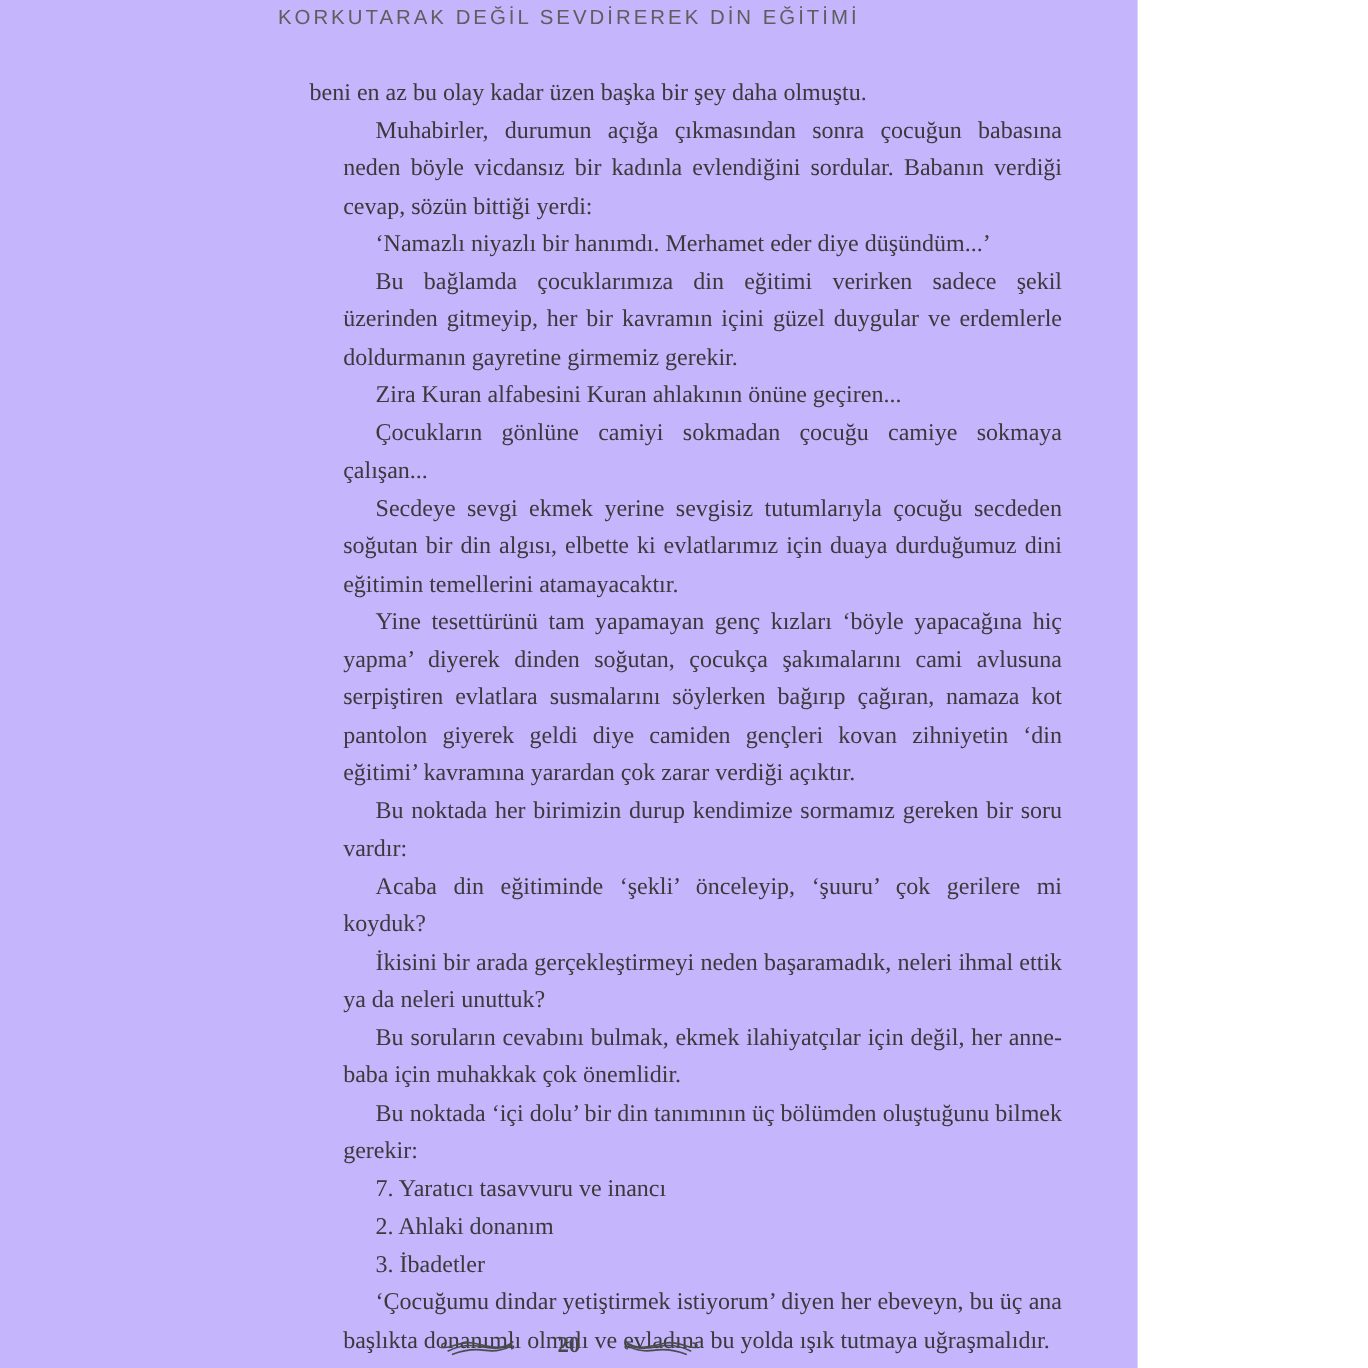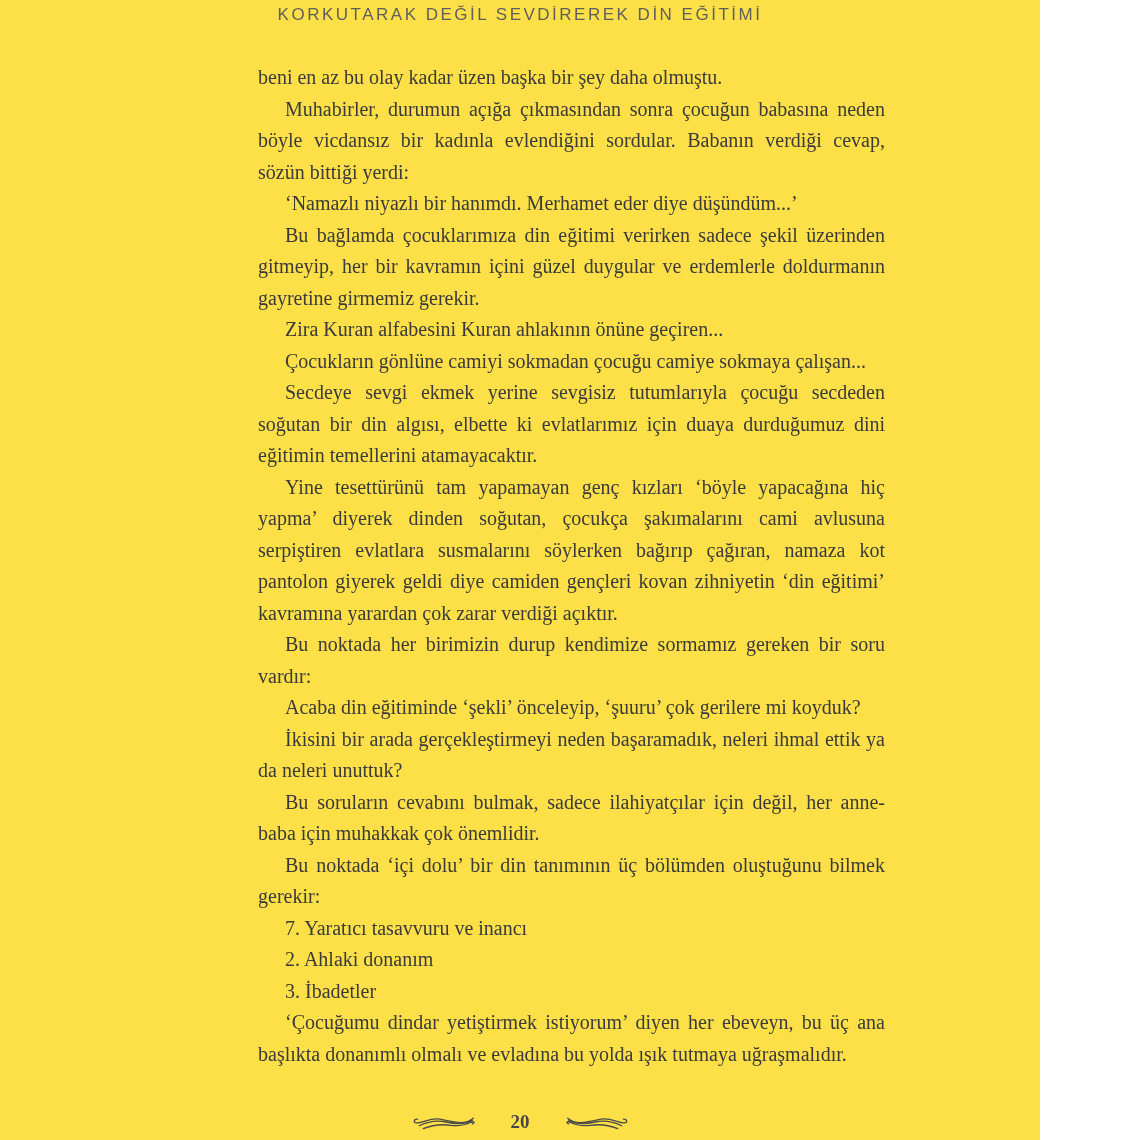--- a/index.html
+++ b/index.html
@@ -2,23 +2,23 @@
 <html><head>
 <meta charset="utf-8">
 <style>
   html, body {
     margin: 0;
     padding: 0;
     background: #ffffff;
   }
   .page {
     position: relative;
-    width: 1040px;
+    width: 948px;
     height: 1140px;
-    background: #fde047;
+    background: #c4b5fd;
     overflow: hidden;
     font-family: "Liberation Serif", serif;
   }
   .running-header {
     position: absolute;
     top: 5px;
     left: 0;
     right: 0;
     text-align: center;
     font-family: "Liberation Sans", sans-serif;
@@ -36,20 +36,21 @@
     line-height: 31.5px;
     color: #3a3a3a;
     text-align: justify;
   }
   .text-block p {
     margin: 0;
     padding: 0;
   }
   .text-block p.indent {
     text-indent: 27px;
+    margin-left: 28px;
   }
   .text-block p.italic {
   }
   .footer {
     position: absolute;
     bottom: 6px;
     left: 0;
     right: 0;
     display: flex;
     justify-content: center;
@@ -88,21 +89,21 @@
       <p class="indent">Muhabirler, durumun açığa çıkmasından sonra çocuğun babasına neden böyle vicdansız bir kadınla evlendiğini sordular. Babanın verdiği cevap, sözün bittiği yerdi:</p>
       <p class="indent italic">‘Namazlı niyazlı bir hanımdı. Merhamet eder diye düşündüm...’</p>
       <p class="indent">Bu bağlamda çocuklarımıza din eğitimi verirken sadece şekil üzerinden gitmeyip, her bir kavramın içini güzel duygular ve erdemlerle doldurmanın gayretine girmemiz gerekir.</p>
       <p class="indent">Zira Kuran alfabesini Kuran ahlakının önüne geçiren...</p>
       <p class="indent">Çocukların gönlüne camiyi sokmadan çocuğu camiye sokmaya çalışan...</p>
       <p class="indent">Secdeye sevgi ekmek yerine sevgisiz tutumlarıyla çocuğu secdeden soğutan bir din algısı, elbette ki evlatlarımız için duaya durduğumuz dini eğitimin temellerini atamayacaktır.</p>
       <p class="indent">Yine tesettürünü tam yapamayan genç kızları ‘böyle yapacağına hiç yapma’ diyerek dinden soğutan, çocukça şakımalarını cami avlusuna serpiştiren evlatlara susmalarını söylerken bağırıp çağıran, namaza kot pantolon giyerek geldi diye camiden gençleri kovan zihniyetin ‘din eğitimi’ kavramına yarardan çok zarar verdiği açıktır.</p>
       <p class="indent">Bu noktada her birimizin durup kendimize sormamız gereken bir soru vardır:</p>
       <p class="indent italic">Acaba din eğitiminde ‘şekli’ önceleyip, ‘şuuru’ çok gerilere mi koyduk?</p>
       <p class="indent">İkisini bir arada gerçekleştirmeyi neden başaramadık, neleri ihmal ettik ya da neleri unuttuk?</p>
-      <p class="indent">Bu soruların cevabını bulmak, sadece ilahiyatçılar için değil, her anne-baba için muhakkak çok önemlidir.</p>
+      <p class="indent">Bu soruların cevabını bulmak, ekmek ilahiyatçılar için değil, her anne-baba için muhakkak çok önemlidir.</p>
       <p class="indent">Bu noktada ‘içi dolu’ bir din tanımının üç bölümden oluştuğunu bilmek gerekir:</p>
       <p class="indent italic">7. Yaratıcı tasavvuru ve inancı</p>
       <p class="indent italic">2. Ahlaki donanım</p>
       <p class="indent italic">3. İbadetler</p>
       <p class="indent">‘Çocuğumu dindar yetiştirmek istiyorum’ diyen her ebeveyn, bu üç ana başlıkta donanımlı olmalı ve evladına bu yolda ışık tutmaya uğraşmalıdır.</p>
     </div>
 
   <div class="footer">
     <span class="flourish">
       <svg viewBox="0 0 72 24" xmlns="http://www.w3.org/2000/svg" fill="none" stroke="#4a4a4a" stroke-width="1.4" stroke-linecap="round">

